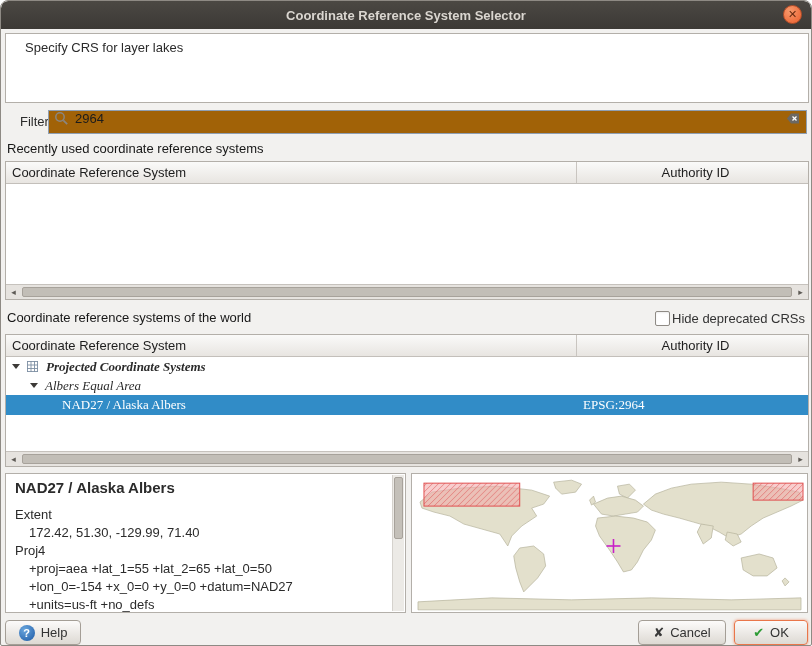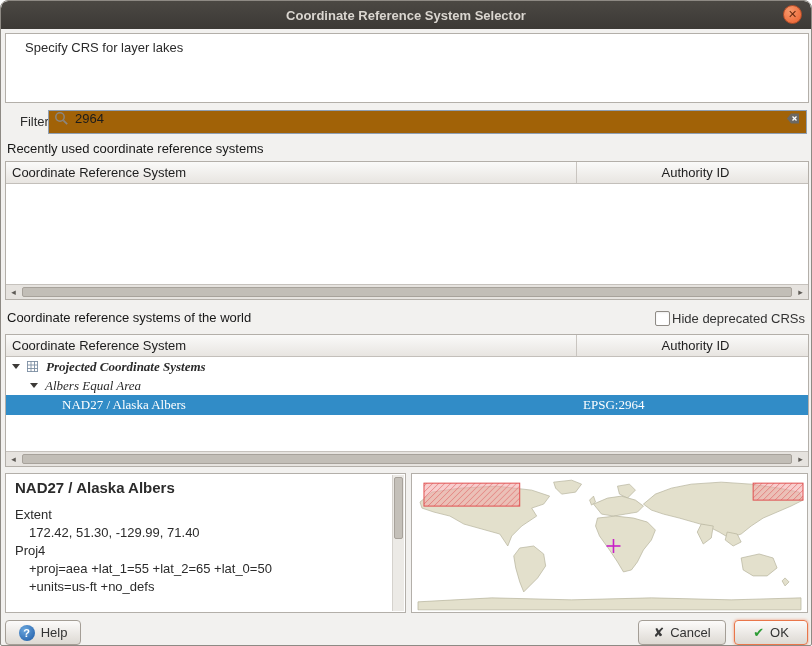--- a/index.html
+++ b/index.html
@@ -241,20 +241,21 @@
       <div class="hs-arrow">▸</div>
     </div>
   </div>
 
   <div class="details-panel">
     <div class="details-title">NAD27 / Alaska Albers</div>
     <div class="details-label">Extent</div>
     <div class="details-value">172.42, 51.30, -129.99, 71.40</div>
     <div class="details-label">Proj4</div>
     <div class="details-value">+proj=aea +lat_1=55 +lat_2=65 +lat_0=50</div>
+    <div class="details-value">+lon_0=-154 +x_0=0 +y_0=0 +datum=NAD27</div>
     <div class="details-value">+units=us-ft +no_defs</div>
     <div class="vscrollbar">
       <div class="vs-thumb"></div>
     </div>
   </div>
 
   <div class="map-panel">
     <svg width="395" height="138" viewBox="0 0 396 138">
       <defs>
         <pattern id="hatch" patternUnits="userSpaceOnUse" width="6" height="6">

